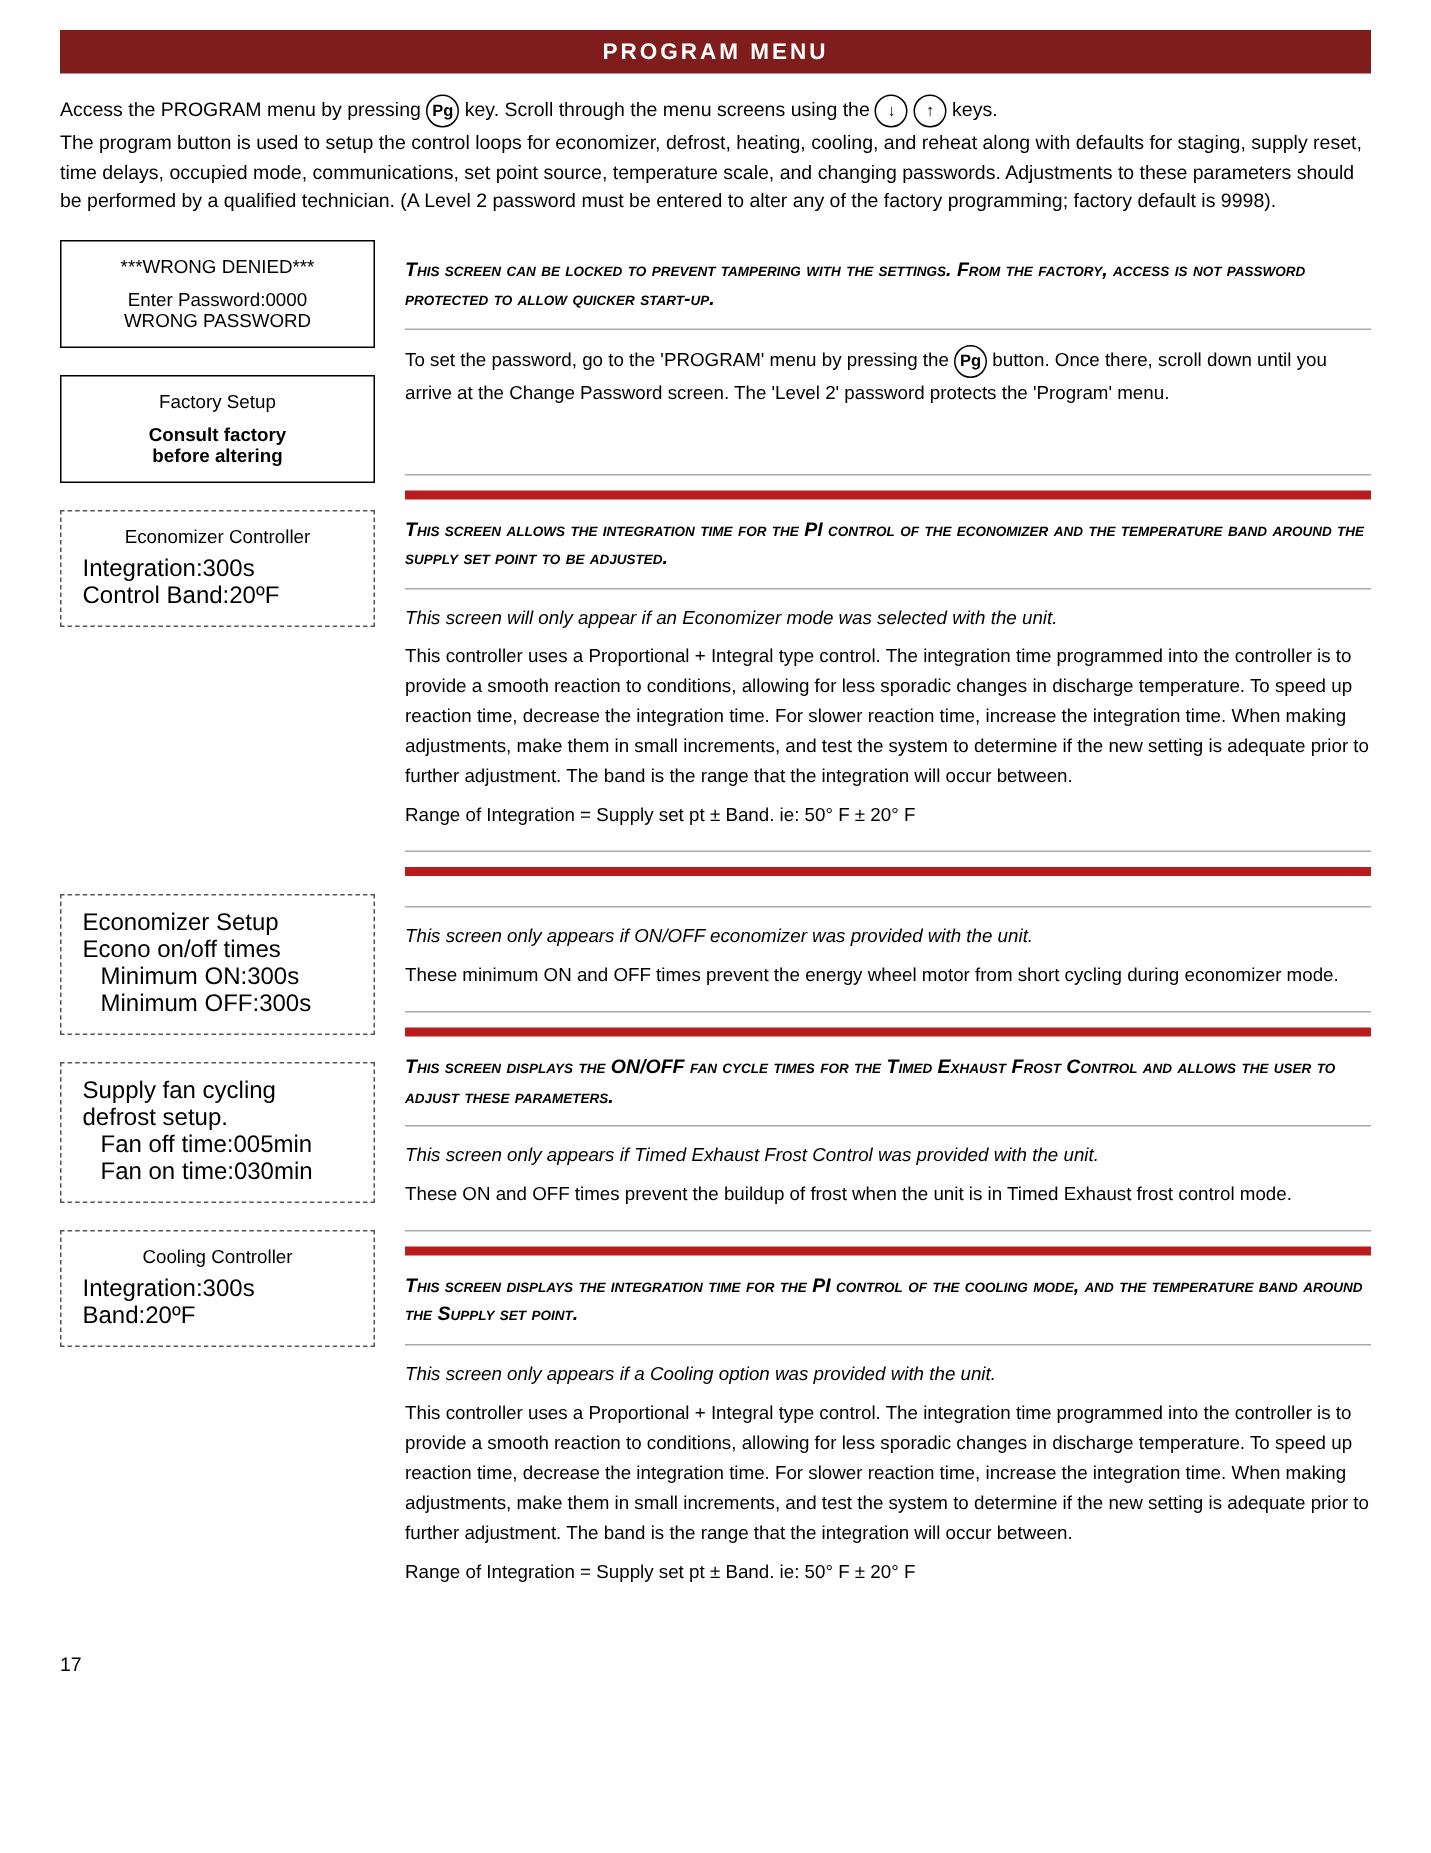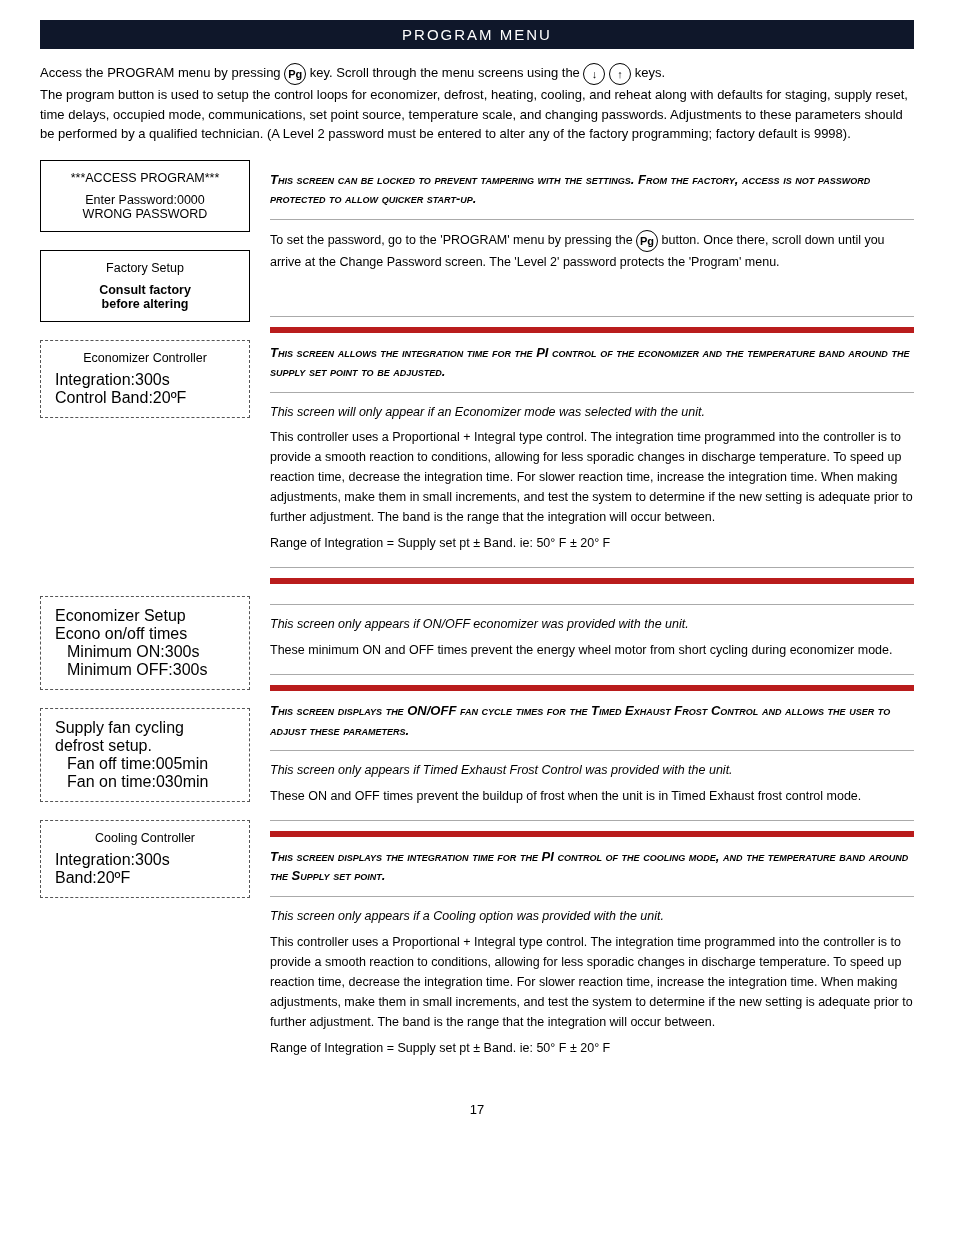--- a/index.html
+++ b/index.html
@@ -7,24 +7,24 @@
       font-family: Arial, sans-serif;
       font-size: 13px;
       background: #fff;
       color: #000;
       width: 954px;
       min-height: 1235px;
       padding: 20px 40px 40px 40px;
     }
 
     .page-header {
-      background: #0f172a;
+      background: #7f1d1d;
       color: #fff;
       text-align: center;
-      font-weight: normal;
+      font-weight: bold;
       font-size: 15px;
       letter-spacing: 2px;
       padding: 6px 0;
       margin-bottom: 14px;
     }
 
     .intro-text {
       font-size: 13px;
       line-height: 1.5;
       margin-bottom: 16px;
@@ -126,21 +126,21 @@
       height: 20px;
     }
 
     hr.section-divider {
       border: none;
       border-top: 1px solid #aaa;
       margin: 10px 0;
     }
 
     .page-number {
-      text-align: center;
+      text-align: left;
       font-size: 13px;
       margin-top: 30px;
     }
 
     .factory-box {
       border: 1.5px solid #000;
       padding: 10px 18px;
       margin-bottom: 18px;
       text-align: center;
       font-size: 12.5px;
@@ -161,21 +161,21 @@
 <div class="intro-text">
   <span>Access the </span><strong>PROGRAM</strong><span> menu by pressing </span><span class="circle-btn">Pg</span><span> key. Scroll through the menu screens using the </span><span class="circle-btn">↓</span> <span class="circle-btn">↑</span><span> keys.</span><br>
   <span>The program button is used to setup the control loops for economizer, defrost, heating, cooling, and reheat along with defaults for staging, supply reset, time delays, occupied mode, communications, set point source, temperature scale, and changing passwords. Adjustments to these parameters should be performed by a qualified technician. (A Level 2 password must be entered to alter any of the factory programming; factory default is 9998).</span>
 </div>
 
 <div class="main-layout">
 
   <div class="left-col">
 
     <div class="box-solid">
-      <div>***ACCESS PROGRAM***</div>
+      <div>***WRONG DENIED***</div>
       <div style="height:8px;"></div>
       <div>Enter Password:0000</div>
       <div>WRONG PASSWORD</div>
     </div>
 
     <div class="factory-box">
       <div>Factory Setup</div>
       <div style="height:8px;"></div>
       <div><strong>Consult factory</strong></div>
       <div><strong>before altering</strong></div>

